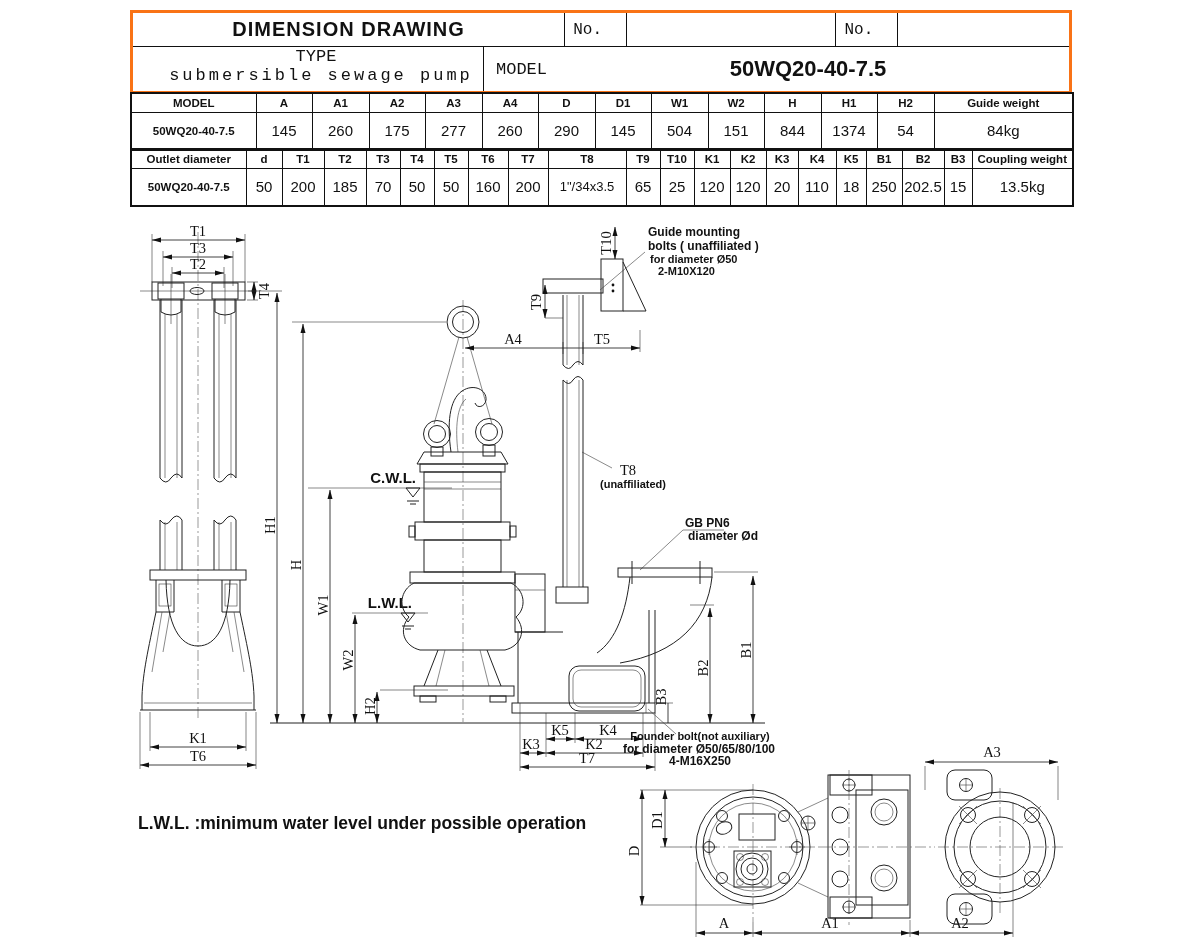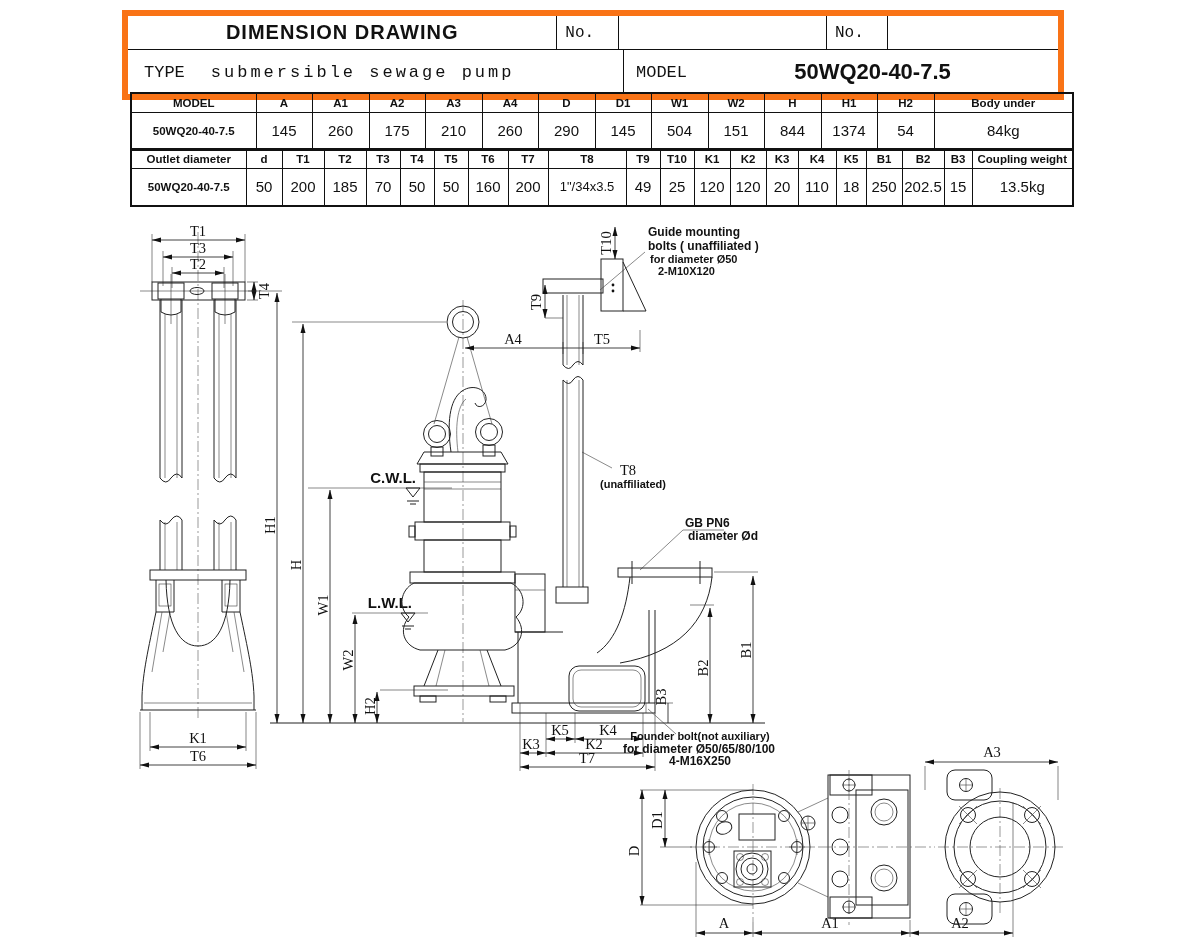--- a/index.html
+++ b/index.html
@@ -1,28 +1,28 @@
 <!DOCTYPE html>
 <html><head>
 <meta charset="utf-8">
 <style>
   html,body{margin:0;padding:0;background:#fff;}
   .sheet{position:relative;width:1200px;height:950px;background:#fff;overflow:hidden;
          font-family:"Liberation Sans",sans-serif;color:#111;}
   
-  .hdr{position:absolute;left:122px;top:10px;width:942px;border:6px solid #f97316;box-sizing:border-box;}
+  .hdr{position:absolute;left:130px;top:10px;width:942px;border:3px solid #f97316;box-sizing:border-box;}
   .hrow{display:flex;box-sizing:border-box;}
   .hrow1{height:34px;border-bottom:1px solid #111;}
   .hrow2{height:44px;}
   .hcell{box-sizing:border-box;display:flex;align-items:center;}
   .title-cell{width:435px;justify-content:center;font-weight:bold;font-size:20px;letter-spacing:1px;border-right:1px solid #111;}
   .no-cell{width:62px;padding-left:8px;font-family:"Liberation Mono",monospace;font-size:16px;border-right:1px solid #111;}
   .blank-a{width:211px;border-right:1px solid #111;}
   .blank-b{width:172px;}
-  .type-cell{width:496px;border-right:1px solid #111;font-family:"Liberation Mono",monospace;}
+  .type-cell{width:351px;border-right:1px solid #111;font-family:"Liberation Mono",monospace;flex-direction:column;}
   .type-lbl{font-size:17px;padding-left:16px;}
   .type-val{font-size:17px;letter-spacing:3px;margin-left:26px;white-space:nowrap;}
   .model-cell{flex:1;}
   .model-lbl{font-family:"Liberation Mono",monospace;font-size:17px;padding-left:12px;}
   .model-val{flex:1;text-align:center;font-size:22px;font-weight:bold;}
   
   table.dims{position:absolute;left:130px;border-collapse:collapse;table-layout:fixed;width:942px;}
   table.dims td,table.dims th{border:1px solid #111;text-align:center;vertical-align:middle;
       overflow:hidden;white-space:nowrap;padding:0;}
   table.dims{border:2px solid #111;}
@@ -99,28 +99,28 @@
       <th>A2</th>
       <th>A3</th>
       <th>A4</th>
       <th>D</th>
       <th>D1</th>
       <th>W1</th>
       <th>W2</th>
       <th>H</th>
       <th>H1</th>
       <th>H2</th>
-      <th>Body under</th>
+      <th>Guide weight</th>
     </tr>
     <tr class="vals">
       <td class="mname">50WQ20-40-7.5</td>
       <td>145</td>
       <td>260</td>
       <td>175</td>
-      <td>210</td>
+      <td>277</td>
       <td>260</td>
       <td>290</td>
       <td>145</td>
       <td>504</td>
       <td>151</td>
       <td>844</td>
       <td>1374</td>
       <td>54</td>
       <td>84kg</td>
     </tr>
@@ -179,36 +179,37 @@
       <td class="mname">50WQ20-40-7.5</td>
       <td>50</td>
       <td>200</td>
       <td>185</td>
       <td>70</td>
       <td>50</td>
       <td>50</td>
       <td>160</td>
       <td>200</td>
       <td class="t8v">1"/34x3.5</td>
-      <td>49</td>
+      <td>65</td>
       <td>25</td>
       <td>120</td>
       <td>120</td>
       <td>20</td>
       <td>110</td>
       <td>18</td>
       <td>250</td>
       <td>202.5</td>
       <td>15</td>
       <td>13.5kg</td>
     </tr>
   </tbody>
     </table>
 
   <div class="wl-notes">
+    <div>L.W.L. :minimum water level under possible operation</div>
   </div>
 
   <svg class="draw" width="1200" height="950" viewBox="0 0 1200 950">
     <defs>
       <marker id="ma" viewBox="0 0 12 8" refX="11.5" refY="4" markerWidth="12" markerHeight="8" orient="auto-start-reverse">
         <path d="M0,0.8 L12,4 L0,7.2 Z" fill="#111"></path>
       </marker>
     </defs>
 
     <g>

